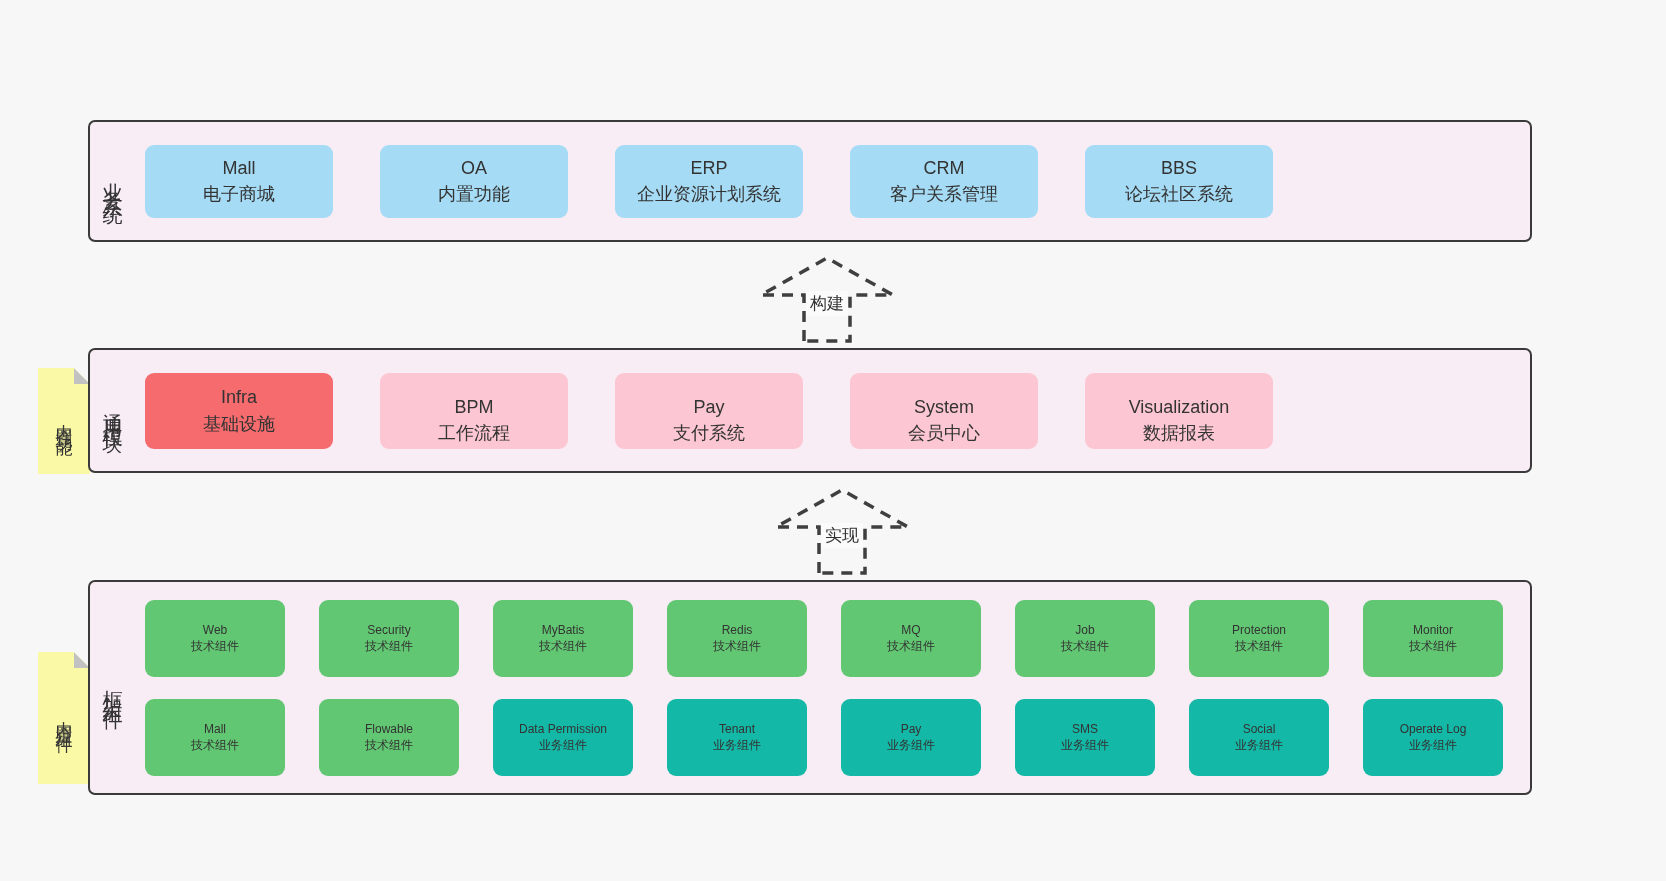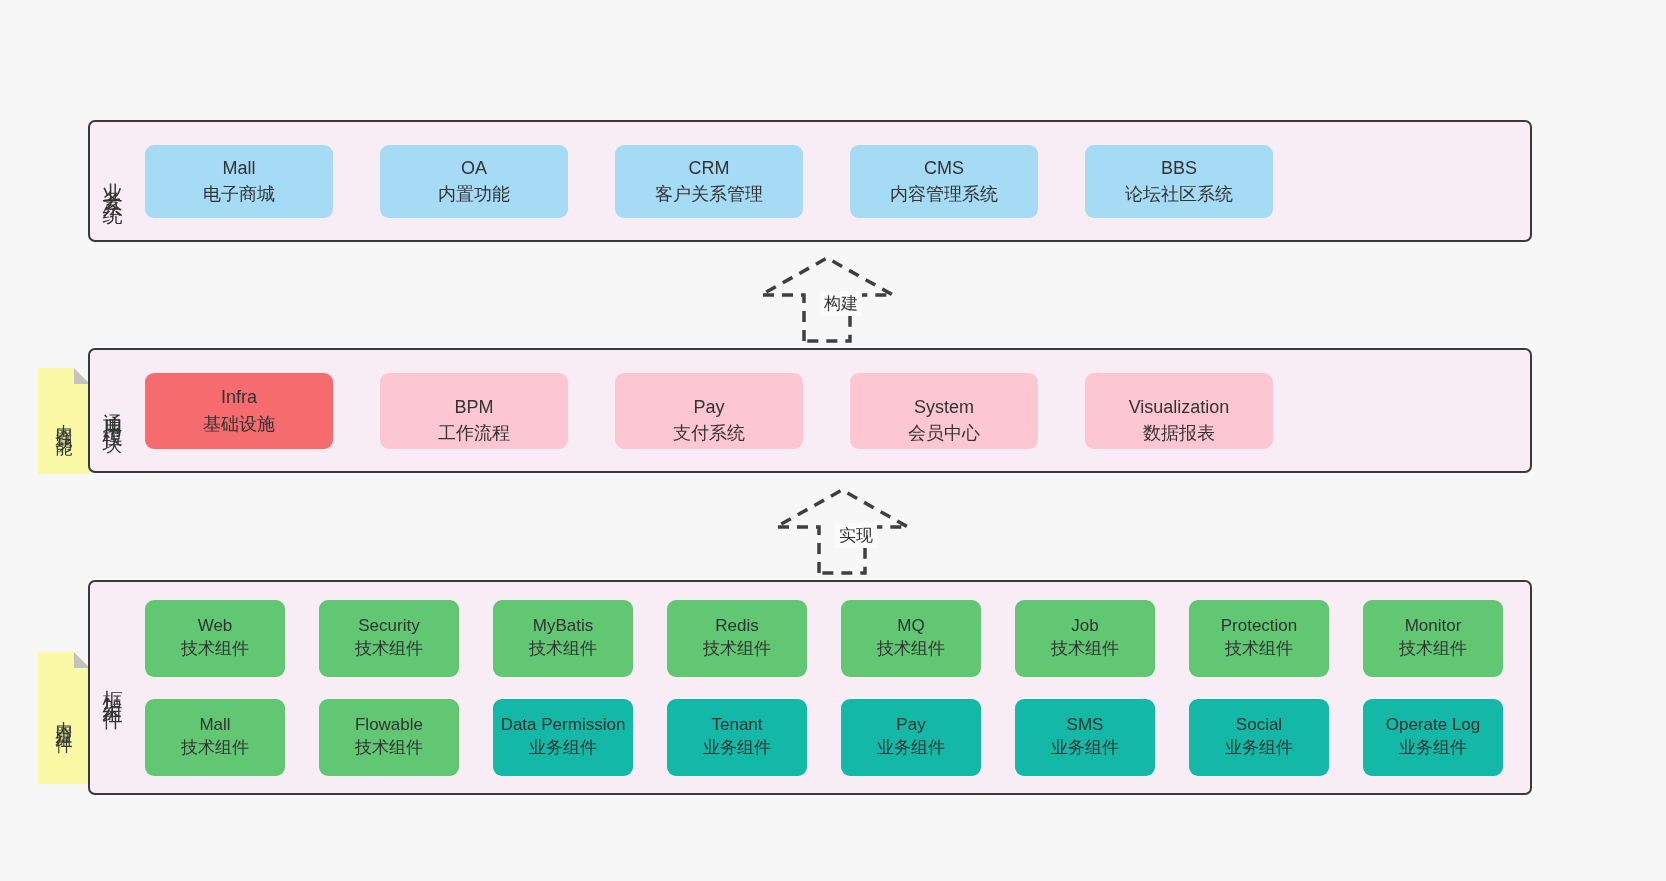--- a/index.html
+++ b/index.html
@@ -25,21 +25,21 @@
   }
   .row{display:flex;gap:47px;}
   .band3 .row{gap:34px;}
   .module{
     border-radius:9px;display:flex;flex-direction:column;align-items:center;
     justify-content:center;text-align:center;font-size:18px;line-height:1.45;
     box-sizing:border-box;padding:2px 6px;
   }
   .band1 .module{width:188px;height:73px;}
   .band2 .module{width:188px;height:76px;}
-  .band3 .module{width:140px;height:77px;font-size:17px;line-height:1.35;}
+  .band3 .module{width:140px;height:77px;font-size:12px;line-height:1.35;}
   .blue{background:#a5dbf5;}
   .red{background:#f56b6e;}
   .pink{background:#fcc7d2;justify-content:flex-end;}
   .green{background:#61c772;}
   .lightgreen{background:#14b8a6;}
   .sticky{
     position:absolute;left:38px;width:52px;background:#fafaa6;
     display:flex;align-items:center;justify-content:center;
     clip-path:polygon(0 0, calc(100% - 16px) 0, 100% 16px, 100% 100%, 0 100%);
   }
@@ -53,47 +53,47 @@
     writing-mode:vertical-rl;text-orientation:upright;
     font-size:17px;letter-spacing:5px;white-space:nowrap;
   }
   .arrow{position:absolute;width:140px;height:88px;}
   .arrow1{left:757px;top:255px;}
   .arrow2{left:772px;top:487px;}
   .arrow svg{display:block;}
   .arrow-path{fill:none;stroke:#3f3f3f;stroke-width:3.5;stroke-dasharray:11 8;}
   .arrow-label{
     position:absolute;top:36px;left:50%;transform:translateX(-50%);
-    background:#fbfbfb;padding:1px 4px;font-size:17px;white-space:nowrap;margin-left:14px;
+    background:#fbfbfb;padding:1px 4px;font-size:17px;white-space:nowrap;
   }
 </style>
 </head>
 <body>
 
 <div class="page">
 
   <section class="band band1">
     <div class="band-label">业务系统</div>
     <div class="rows">
       <div class="row">
         <div class="module blue">
           <div>Mall</div>
           <div>电子商城</div>
         </div>
         <div class="module blue">
           <div>OA</div>
           <div>内置功能</div>
         </div>
         <div class="module blue">
+          <div>ERP</div>
+          <div>企业资源计划系统</div>
+        </div>
+        <div class="module blue">
           <div>CRM</div>
           <div>客户关系管理</div>
-        </div>
-        <div class="module blue">
-          <div>CMS</div>
-          <div>内容管理系统</div>
         </div>
         <div class="module blue">
           <div>BBS</div>
           <div>论坛社区系统</div>
         </div>
       </div>
     </div>
   </section>
 
   <div class="arrow arrow1">

